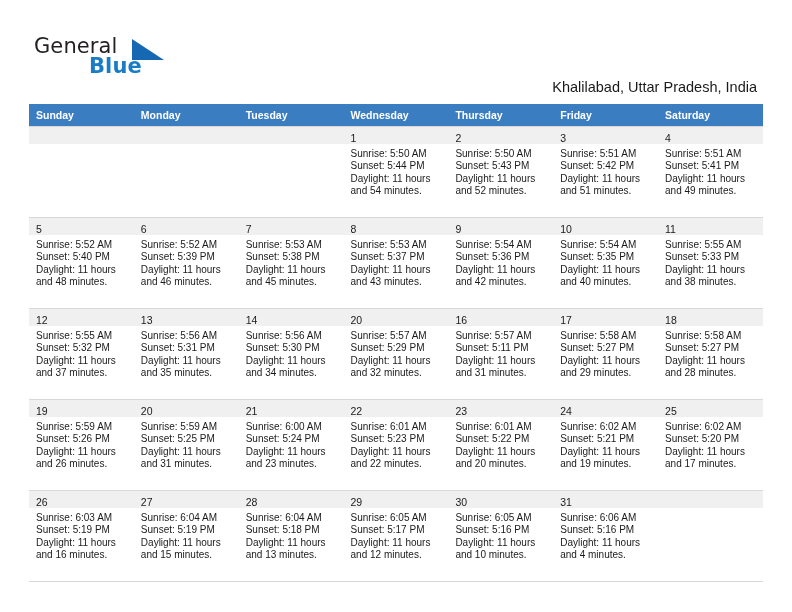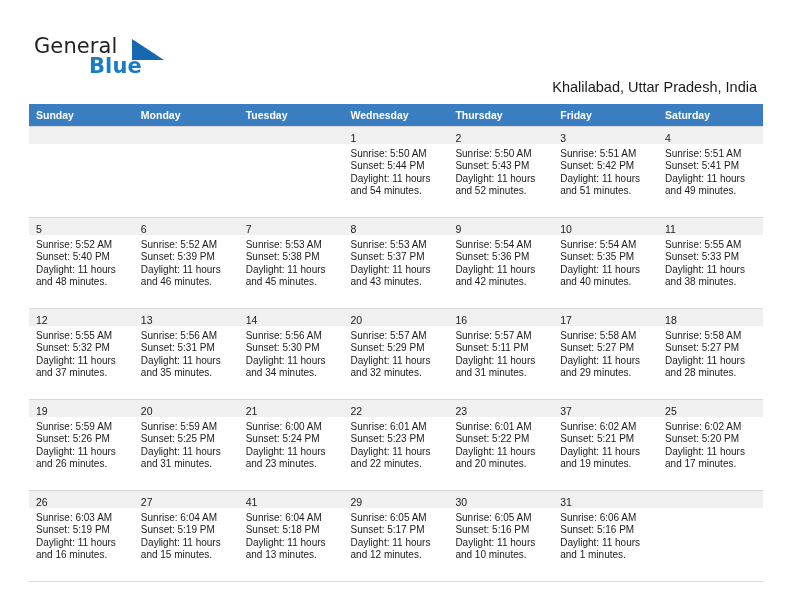--- a/index.html
+++ b/index.html
@@ -452,21 +452,21 @@
               <div class="info">
                 <div>Sunrise: 6:01 AM</div>
                 <div>Sunset: 5:22 PM</div>
                 <div>Daylight: 11 hours</div>
                 <div>and 20 minutes.</div>
               </div>
             </div>
           </td>
           <td>
             <div class="cell">
-              <div class="daynum-bar"><span class="daynum">37</span></div>
+              <div class="daynum-bar"><span class="daynum">24</span></div>
               <div class="info">
                 <div>Sunrise: 6:02 AM</div>
                 <div>Sunset: 5:21 PM</div>
                 <div>Daylight: 11 hours</div>
                 <div>and 19 minutes.</div>
               </div>
             </div>
           </td>
           <td>
             <div class="cell">
@@ -498,21 +498,21 @@
               <div class="info">
                 <div>Sunrise: 6:04 AM</div>
                 <div>Sunset: 5:19 PM</div>
                 <div>Daylight: 11 hours</div>
                 <div>and 15 minutes.</div>
               </div>
             </div>
           </td>
           <td>
             <div class="cell">
-              <div class="daynum-bar"><span class="daynum">41</span></div>
+              <div class="daynum-bar"><span class="daynum">28</span></div>
               <div class="info">
                 <div>Sunrise: 6:04 AM</div>
                 <div>Sunset: 5:18 PM</div>
                 <div>Daylight: 11 hours</div>
                 <div>and 13 minutes.</div>
               </div>
             </div>
           </td>
           <td>
             <div class="cell">
@@ -536,21 +536,21 @@
               </div>
             </div>
           </td>
           <td>
             <div class="cell">
               <div class="daynum-bar"><span class="daynum">31</span></div>
               <div class="info">
                 <div>Sunrise: 6:06 AM</div>
                 <div>Sunset: 5:16 PM</div>
                 <div>Daylight: 11 hours</div>
-                <div>and 1 minutes.</div>
+                <div>and 4 minutes.</div>
               </div>
             </div>
           </td>
           <td class="empty">
             <div class="cell">
               <div class="daynum-bar"><span class="daynum"></span></div>
             </div>
           </td>
         </tr>
       </tbody>

